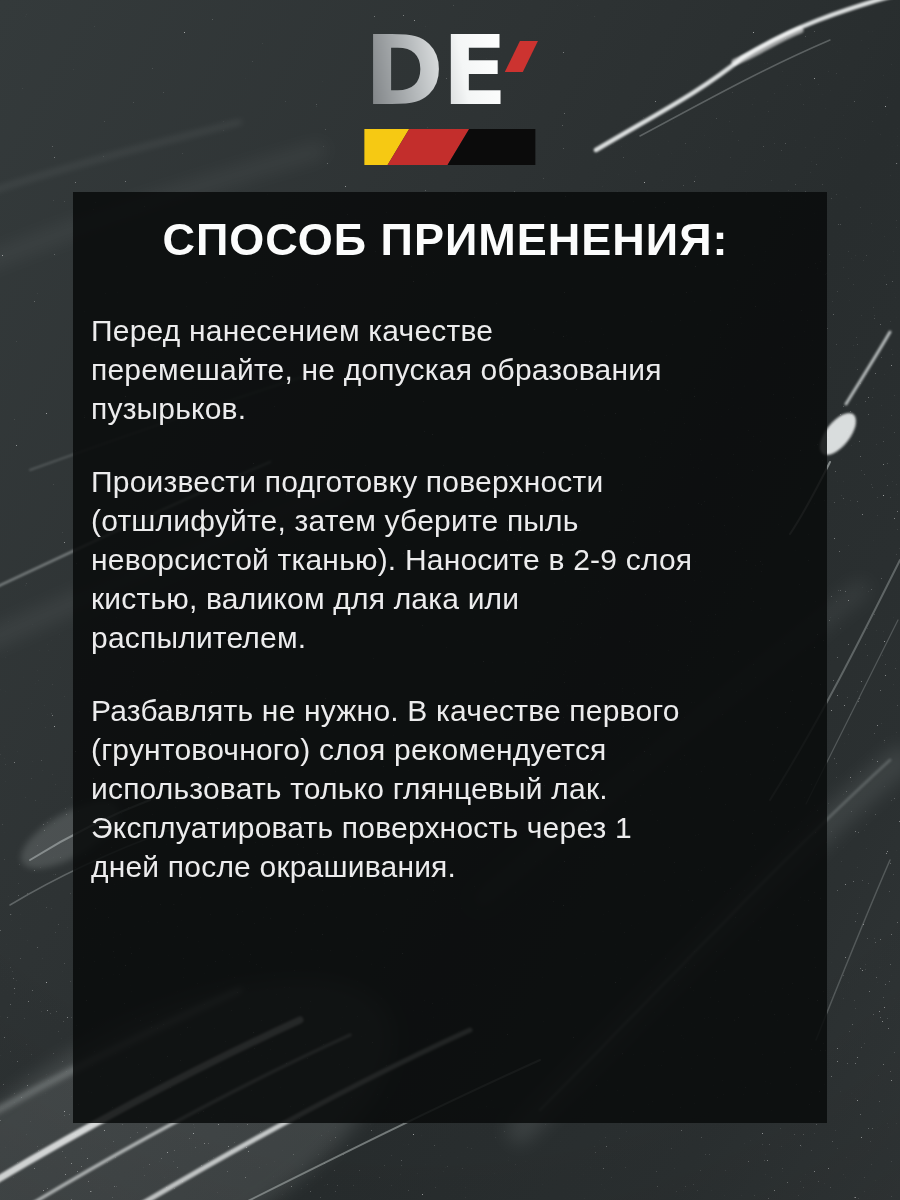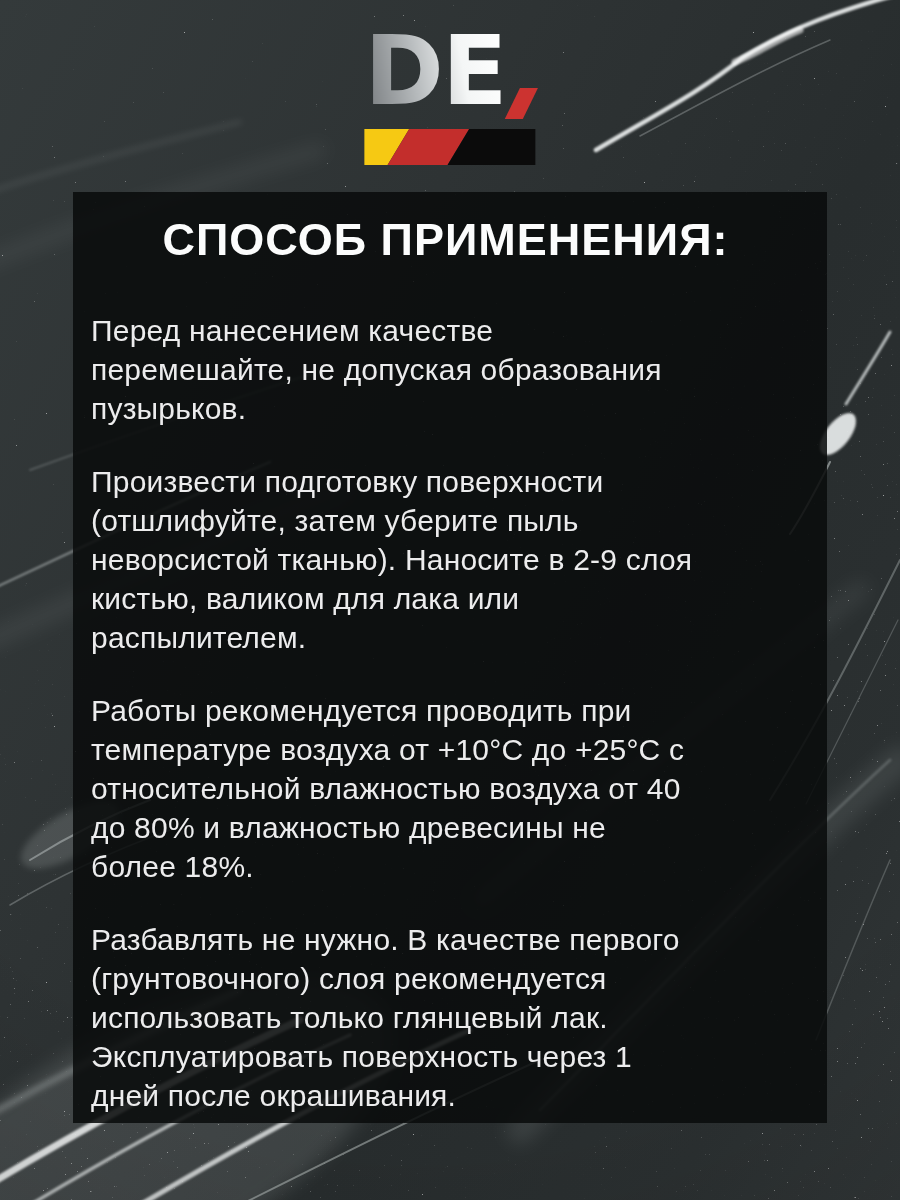--- a/index.html
+++ b/index.html
@@ -22,21 +22,21 @@
     background: radial-gradient(130% 95% at 48% 38%, rgba(0,0,0,0) 55%, rgba(0,0,0,0.20) 100%);
   }
   
   .logo {
     position: absolute;
     top: 23px; left: 50%;
     transform: translateX(-50%);
     display: flex; flex-direction: column; align-items: stretch;
   }
   .logo-text {
-    display: flex; align-items: flex-end;
+    display: flex; align-items: flex-start;
     font-family: "DejaVu Sans", sans-serif;
     font-weight: bold;
     font-size: 96px;
     line-height: 1;
     letter-spacing: -2px;
     white-space: nowrap;
   }
   .logo-de {
     background: linear-gradient(80deg, #75797c 0%, #b9bdbf 38%, #f4f6f6 68%, #ffffff 100%);
     -webkit-background-clip: text; background-clip: text; color: transparent;
@@ -197,25 +197,20 @@
   <section class="panel">
     <h1 class="panel-title">СПОСОБ ПРИМЕНЕНИЯ:</h1>
     <p class="para">Перед нанесением качестве
 перемешайте, не допуская образования
 пузырьков.</p>
     <p class="para">Произвести подготовку поверхности
 (отшлифуйте, затем уберите пыль
 неворсистой тканью). Наносите в 2-9 слоя
 кистью, валиком для лака или
 распылителем.</p>
-    <p class="para">Работы рекомендуется проводить при
-температуре воздуха от +10°С до +25°С с
-относительной влажностью воздуха от 40
-до 80% и влажностью древесины не
-более 18%.</p>
     <p class="para">Разбавлять не нужно. В качестве первого
 (грунтовочного) слоя рекомендуется
 использовать только глянцевый лак.
 Эксплуатировать поверхность через 1
 дней после окрашивания.</p>
   </section>
 
 </div>
 
 </body></html>

